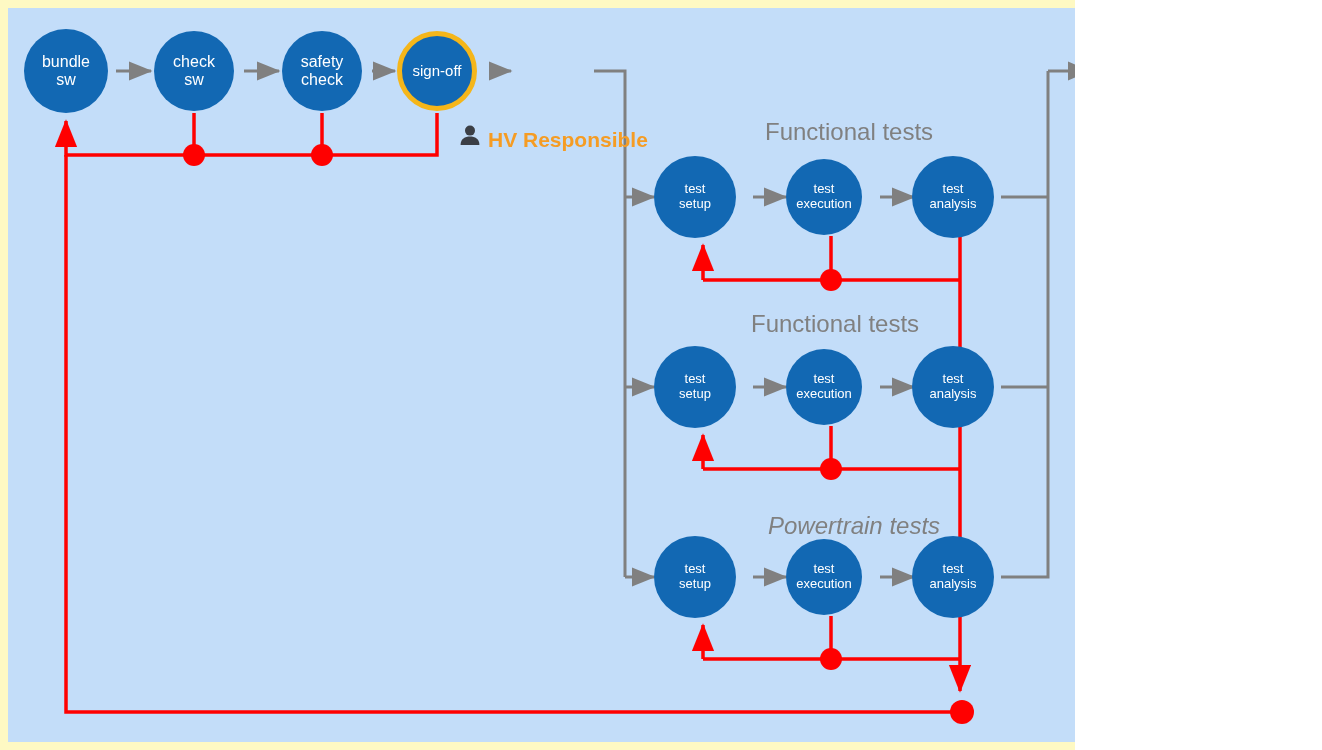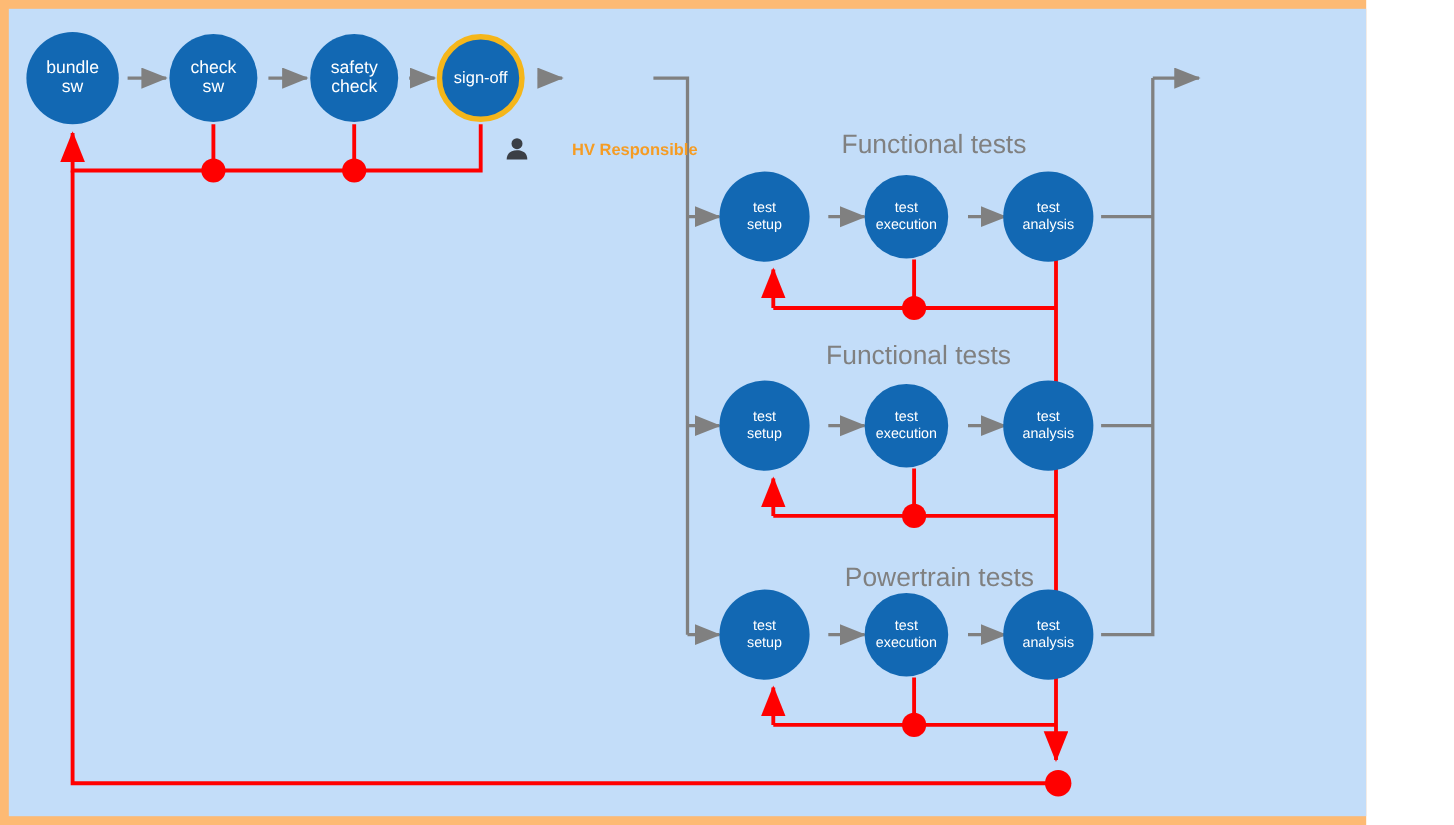--- a/index.html
+++ b/index.html
@@ -2,23 +2,23 @@
 <html><head>
 <meta charset="utf-8">
 <style>
   html, body {
     margin: 0;
     padding: 0;
     background: #ffffff;
   }
   #canvas {
     position: relative;
-    width: 1242px;
+    width: 1075px;
     height: 750px;
-    background: #fdba74;
+    background: #fef9c3;
     overflow: hidden;
     font-family: "Liberation Sans", sans-serif;
   }
   #stage {
     position: absolute;
     left: 8px;
     top: 8px;
     width: 1306px;
     height: 734px;
     background: #c3ddf9;
@@ -50,24 +50,23 @@
   .node-small { font-size: 13px; }
   .section-title {
     position: absolute;
     color: #808080;
     font-size: 24px;
     white-space: nowrap;
   }
   .role-label {
     position: absolute;
     color: #f59c24;
-    font-size: 15px;
+    font-size: 21px;
     font-weight: bold;
     white-space: nowrap;
-    margin-left: 32px;
   }
   .person-icon {
     position: absolute;
   }
 </style>
 </head>
 <body>
 
 <div id="canvas">
   <div id="stage">
@@ -151,21 +150,21 @@
     <div class="person-icon" style="left:450px; top:116px;">
       <svg width="24" height="24" viewBox="0 0 24 24">
         <circle cx="12" cy="6.6" r="5" fill="#3b3f46"></circle>
         <path d="M2.6,21 C2.6,14.8 7.0,12.6 12,12.6 C17,12.6 21.4,14.8 21.4,21 Z" fill="#3b3f46"></path>
       </svg>
     </div>
     <div class="role-label" style="left:480px; top:120px;">HV Responsible</div>
 
     <div class="section-title" style="left:757px; top:110px;">Functional tests</div>
     <div class="section-title" style="left:743px; top:302px;">Functional tests</div>
-    <div class="section-title" style="left:760px; top:504px;">Powertrain tests</div>
+    <div class="section-title" style="left:760px; top:504px;font-style:italic;">Powertrain tests</div>
 
     <div class="node blue node-small" style="left:646px; top:148px; width:82px; height:82px;">test
 setup</div>
     <div class="node blue node-small" style="left:778px; top:151px; width:76px; height:76px;">test
 execution</div>
     <div class="node blue node-small" style="left:904px; top:148px; width:82px; height:82px;">test
 analysis</div>
 
     <div class="node blue node-small" style="left:646px; top:338px; width:82px; height:82px;">test
 setup</div>

